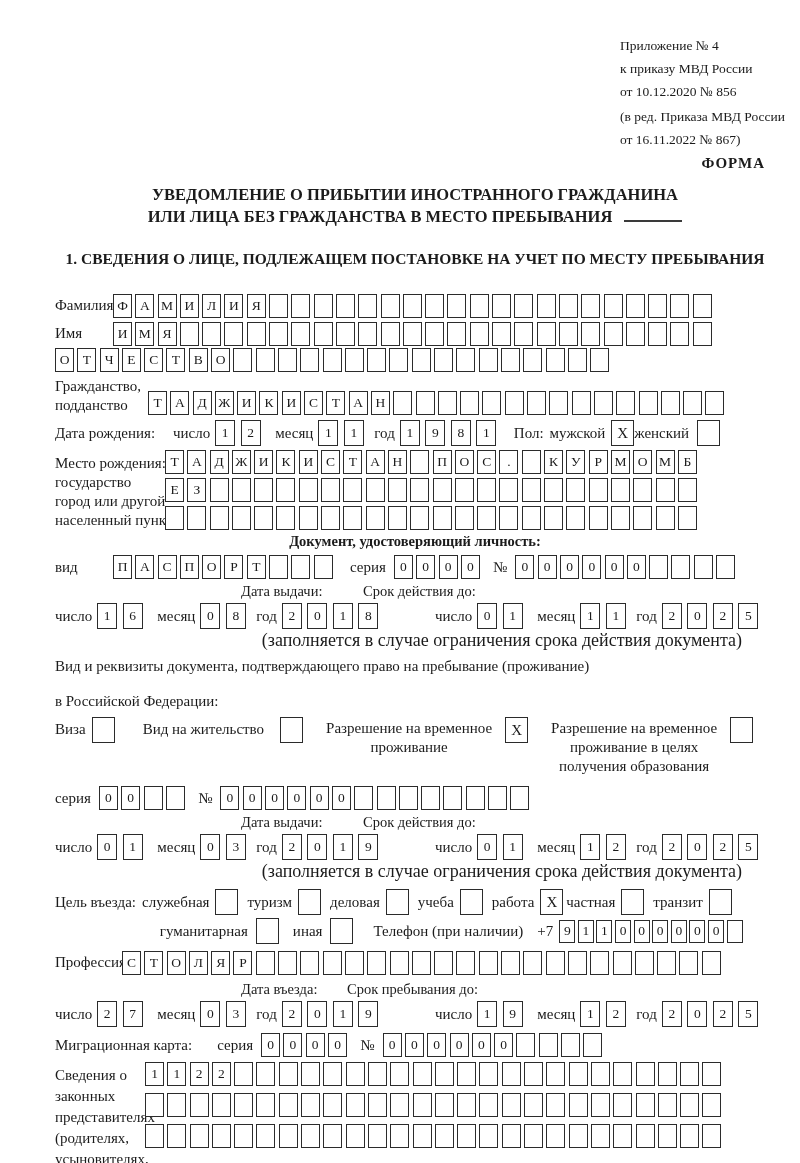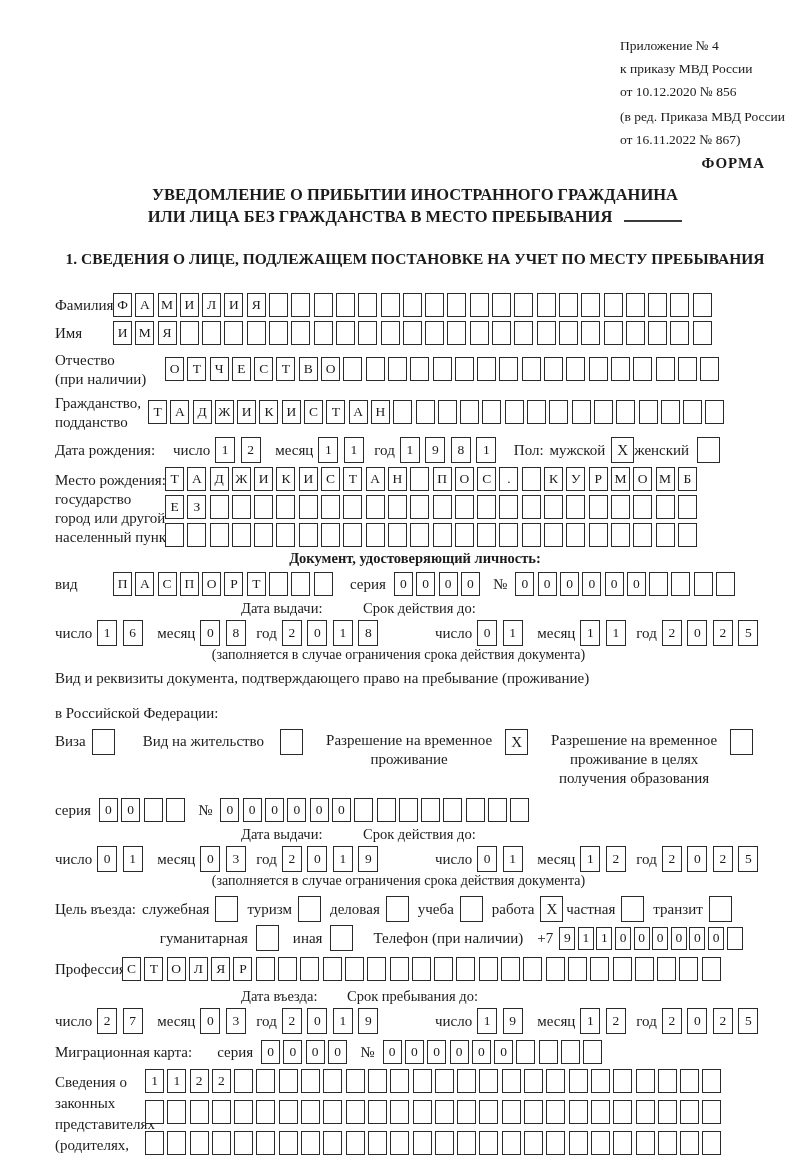--- a/index.html
+++ b/index.html
@@ -21,21 +21,21 @@
   .annex .gap { margin-top:2px; }
   .forma { text-align:right; margin-right:10px; margin-top:4px; font-weight:bold; font-size:15px; letter-spacing:1px; }
 
   
   .title { text-align:center; font-weight:bold; font-size:16.5px; line-height:22px; margin-top:12px; }
   .blank-line { display:inline-block; width:58px; border-bottom:2.5px solid #3a3a3a; margin-left:12px; vertical-align:baseline; }
   .section-title { text-align:center; font-weight:bold; font-size:15.5px; margin-top:22px; white-space:nowrap; }
 
   
   .rows { margin-top:6px; }
-  .row { display:flex; align-items:center; margin-top:2px; }
+  .row { display:flex; align-items:flex-end; margin-top:2px; }
   .lbl { flex:none; line-height:26px; white-space:nowrap; }
   .lbl.two, .lbl.multi { line-height:19px; padding-top:3px; }
   .w58{width:58px;} .w93{width:93px;} .w110{width:110px;} .w67{width:67px;} .w90{width:90px;}
 
   
   .cells { display:inline-flex; flex:none; }
   .cell {
     flex:none; width:17px; height:22px;
     border:1.6px solid #2b2b2b;
     margin-right:3.3px;
@@ -47,21 +47,21 @@
   
   .dgroup { display:flex; align-items:center; flex:none; }
   .dgroup .dlabel { margin-right:5px; }
   .dgroup .ml { margin-left:9px; }
   .date .cell { width:18px; height:24px; margin-right:5.5px; }
   .dpair { display:flex; align-items:center; margin-top:2px; }
   .dpair .left { flex:0 0 380px; }
   .dheads { position:relative; height:18px; margin-top:3px; font-size:14.5px; }
   .dheads .h1 { position:absolute; left:186px; }
   .dheads .h2 { position:absolute; left:308px; }
-  .small-note { font-size:14px; text-align:center; padding-right:33px; margin-top:1px; }
+  .small-note { font-size:18px; text-align:right; padding-right:33px; margin-top:1px; }
 
   
   .checkbox {
     flex:none; width:21px; height:24px;
     border:1.6px solid #2b2b2b;
     display:inline-flex; align-items:center; justify-content:center;
     font-size:15px; background:#fff;
   }
   .sex { display:flex; align-items:center; margin-left:12px; }
   .sex .t { margin-right:6px; }
@@ -173,24 +173,20 @@
             <span class="cell"></span>
             <span class="cell"></span>
             <span class="cell"></span>
             <span class="cell"></span>
             <span class="cell"></span>
             <span class="cell"></span>
           </span>
       </div>
 
       <div class="row">
-        <span class="lbl two w110">
-          <span>Отчество</span><br>
-          <span>(при наличии)</span>
-        </span>
         <span class="cells">
             <span class="cell">О</span>
             <span class="cell">Т</span>
             <span class="cell">Ч</span>
             <span class="cell">Е</span>
             <span class="cell">С</span>
             <span class="cell">Т</span>
             <span class="cell">В</span>
             <span class="cell">О</span>
             <span class="cell"></span>

